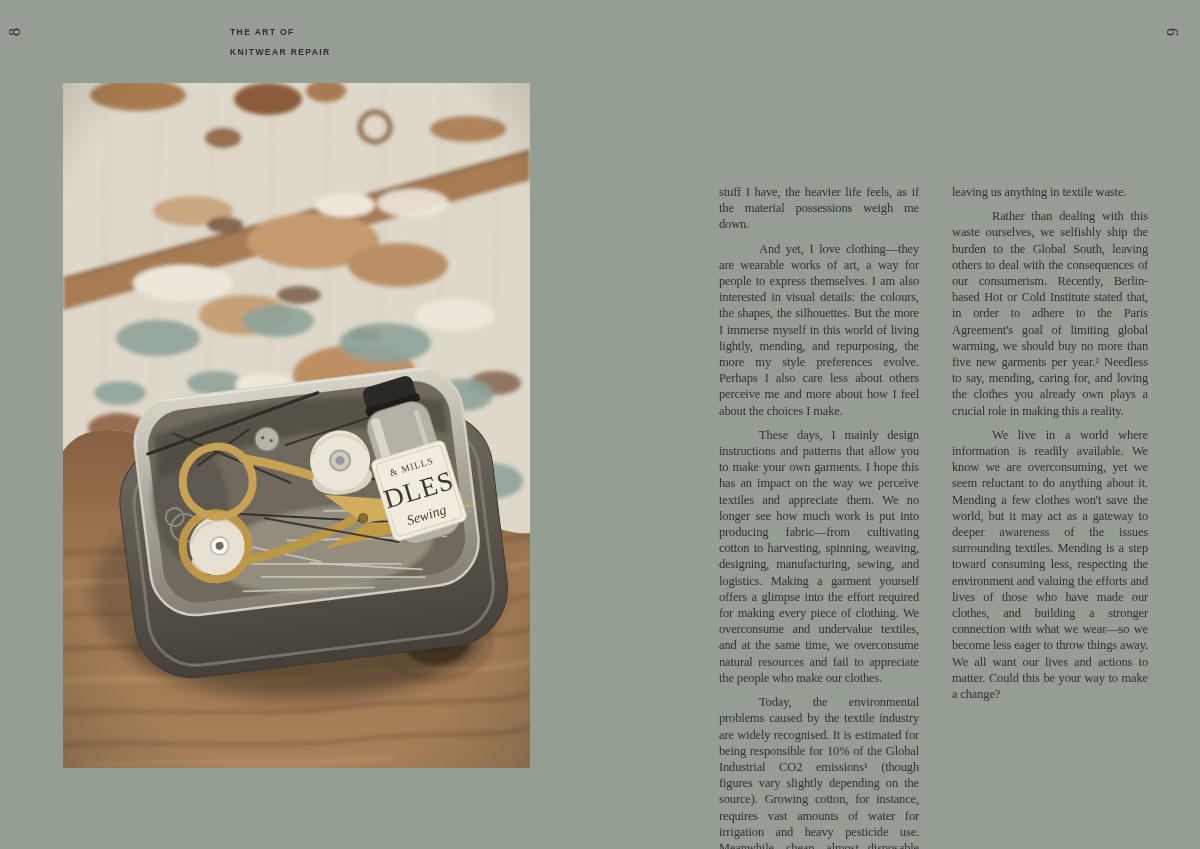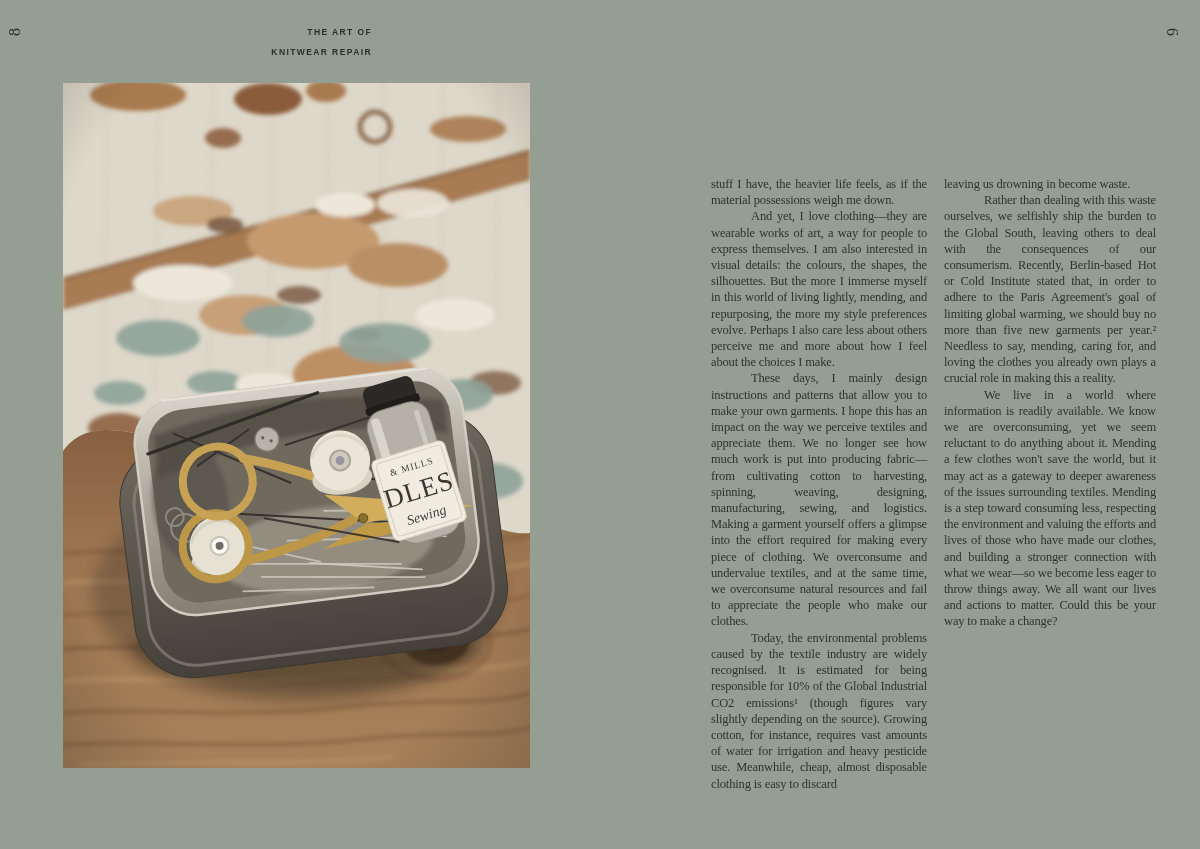--- a/index.html
+++ b/index.html
@@ -7,21 +7,21 @@
     width:1200px;height:849px;
     background:#949e92;
     position:relative;overflow:hidden;
     font-family:"Liberation Serif", serif;
   }
   .spread{position:absolute;inset:0;}
 
   
   .running-header{
     position:absolute;left:230px;top:27px;width:142px;
-    text-align:right;
+    text-align:left;
     font-family:"Liberation Sans", sans-serif;
     font-weight:bold;font-size:8.5px;letter-spacing:1.4px;
     color:#2b2f29;
   }
   .running-header .line1{margin-bottom:10px;}
 
   
   .pagenum{
     position:absolute;
     font-family:"Liberation Serif", serif;
@@ -39,21 +39,21 @@
 
   
   .column{
     position:absolute;top:176px;
     font-size:12.5px;line-height:16.2px;letter-spacing:-0.15px;
     color:#2f332c;text-align:justify;
     hyphens:none;
   }
   .col-1{left:711px;width:216px;}
   .col-2{left:944px;width:212px;}
-  .column p{margin:0;}
+  .column p{margin:8px;}
   .column p:not(:first-child){text-indent:40px;font-family:Liberation Serif, serif;}
 </style>
 </head>
 <body>
 
 <div class="spread">
 
   <div class="pagenum pagenum-left">8</div>
   <div class="pagenum pagenum-right">9</div>
 
@@ -272,18 +272,18 @@
   </div>
 
   <div class="column col-1">
     <p>stuff I have, the heavier life feels, as if the material possessions weigh me down.</p>
     <p>And yet, I love clothing—they are wearable works of art, a way for people to express themselves. I am also interested in visual details: the colours, the shapes, the silhouettes. But the more I immerse myself in this world of living lightly, mending, and repurposing, the more my style preferences evolve. Perhaps I also care less about others perceive me and more about how I feel about the choices I make.</p>
     <p>These days, I mainly design instructions and patterns that allow you to make your own garments. I hope this has an impact on the way we perceive textiles and appreciate them. We no longer see how much work is put into producing fabric—from cultivating cotton to harvesting, spinning, weaving, designing, manufacturing, sewing, and logistics. Making a garment yourself offers a glimpse into the effort required for making every piece of clothing. We overconsume and undervalue textiles, and at the same time, we overconsume natural resources and fail to appreciate the people who make our clothes.</p>
     <p>Today, the environmental problems caused by the textile industry are widely recognised. It is estimated for being responsible for 10% of the Global Industrial CO2 emissions¹ (though figures vary slightly depending on the source). Growing cotton, for instance, requires vast amounts of water for irrigation and heavy pesticide use. Meanwhile, cheap, almost disposable clothing is easy to discard</p>
   </div>
 
   <div class="column col-2">
-    <p>leaving us drowning in become waste.</p>
+    <p>leaving us anything in textile waste.</p>
     <p>Rather than dealing with this waste ourselves, we selfishly ship the burden to the Global South, leaving others to deal with the consequences of our consumerism. Recently, Berlin-based Hot or Cold Institute stated that, in order to adhere to the Paris Agreement's goal of limiting global warming, we should buy no more than five new garments per year.² Needless to say, mending, caring for, and loving the clothes you already own plays a crucial role in making this a reality.</p>
     <p>We live in a world where information is readily available. We know we are overconsuming, yet we seem reluctant to do anything about it. Mending a few clothes won't save the world, but it may act as a gateway to deeper awareness of the issues surrounding textiles. Mending is a step toward consuming less, respecting the environment and valuing the efforts and lives of those who have made our clothes, and building a stronger connection with what we wear—so we become less eager to throw things away. We all want our lives and actions to matter. Could this be your way to make a change?</p>
   </div>
 
 </div>
 
 </body></html>

